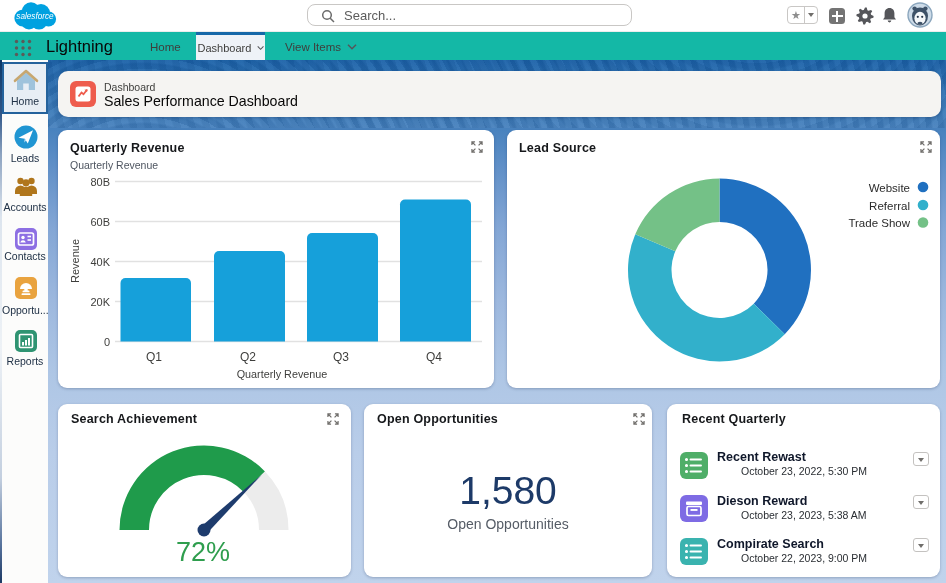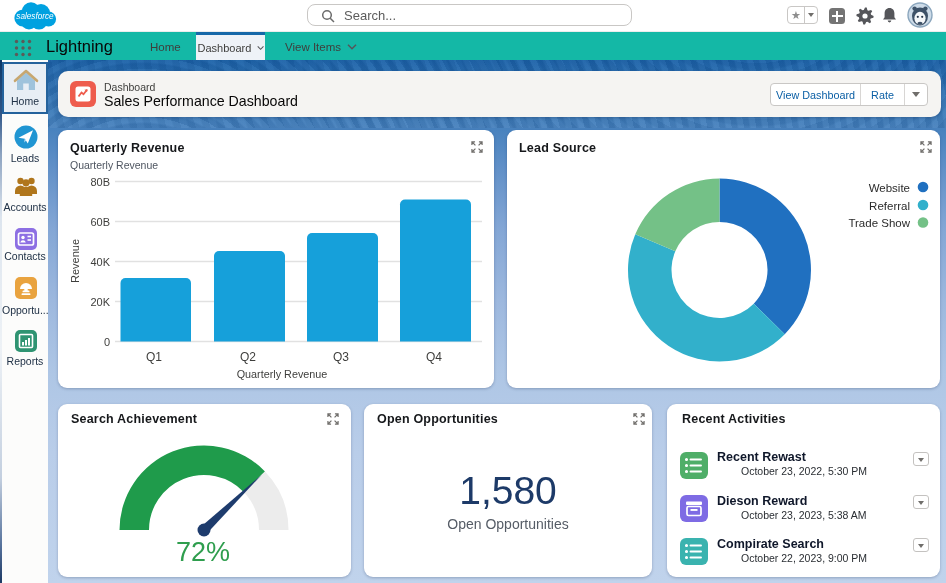--- a/index.html
+++ b/index.html
@@ -181,27 +181,20 @@
 
 <div class="card" id="hdrcard">
   <svg class="abs" style="left:12px;top:10px" width="26" height="26" viewBox="0 0 26 26">
     <rect x="0" y="0" width="26" height="26" rx="6" fill="#ee5c4d"></rect>
     <rect x="5.5" y="5.5" width="15" height="15" rx="2.5" fill="#fff"></rect>
     <path d="M8.5,15.5 L11.5,11.5 L13.5,13.2 L17,8.8" fill="none" stroke="#ee5c4d" stroke-width="1.8"></path>
     <path d="M17.6,8.3 l-3.2,0.5 l2.6,2.4 Z" fill="#ee5c4d"></path>
   </svg>
   <div class="abs" style="left:46px;top:10px;font-size:10.5px;color:#3e3e3c">Dashboard</div>
   <div class="abs" style="left:46px;top:22px;font-size:14.2px;font-weight:400;color:#080707">Sales Performance Dashboard</div>
-  <div id="btngroup">
-    <div class="b" style="width:90px;border-right:1px solid #d8d6d4">View Dashboard</div>
-    <div class="b" style="width:44px;border-right:1px solid #d8d6d4">Rate</div>
-    <div class="b" style="width:22px">
-        <span style="border-left:4px solid transparent;border-right:4px solid transparent;border-top:5px solid #706e6b"></span>
-      </div>
-  </div>
 </div>
 
 <svg class="abs" style="left:471px;top:141px;z-index:5" width="12" height="12" viewBox="0 0 13 13">
     <use href="#xpd"></use>
   </svg>
 <svg class="abs" style="left:920px;top:141px;z-index:5" width="12" height="12" viewBox="0 0 13 13">
     <use href="#xpd"></use>
   </svg>
 <svg class="abs" style="left:327px;top:413px;z-index:5" width="12" height="12" viewBox="0 0 13 13">
     <use href="#xpd"></use>
@@ -283,21 +276,21 @@
   <circle cx="146" cy="126" r="6.5" fill="#1e3c6d"></circle>
   <text x="145" y="157" font-size="27" fill="#2f9e4e" text-anchor="middle" font-family="Liberation Sans">72%</text>
 </svg>
 
 <div class="card" style="left:364px;top:404px;width:288px;height:173px"></div>
 <div class="ctitle" style="left:377px;top:412px">Open Opportunities</div>
 <div class="abs" style="left:364px;top:469px;width:288px;text-align:center;font-size:39px;color:#1d3a68">1,580</div>
 <div class="abs" style="left:364px;top:516px;width:288px;text-align:center;font-size:14px;color:#555c66">Open Opportunities</div>
 
 <div class="card" style="left:667px;top:404px;width:273px;height:173px">
-  <div class="ctitle" style="left:15px;top:8px;position:absolute">Recent Activities</div>
+  <div class="ctitle" style="left:15px;top:8px;position:absolute">Recent Quarterly</div>
   <div class="ra-ic" style="top:48px;background:#4fae68"><svg width="28" height="27" viewBox="0 0 28 27">
         <use href="#listg"></use>
       </svg></div>
   <div class="ra-t" style="top:46px">Recent Rewast</div>
   <div class="ra-d" style="top:61px">October 23, 2022, 5:30 PM</div>
   <div class="ra-b" style="top:48px"></div>
   <div class="ra-ic" style="top:91px;background:#7e6be4"><svg width="28" height="27" viewBox="0 0 28 27">
         <rect x="6" y="6.5" width="16" height="3.6" rx="1" fill="#fff"></rect>
         <rect x="7" y="11.5" width="14" height="9" rx="1.5" fill="none" stroke="#fff" stroke-width="1.7"></rect>
         <rect x="10.5" y="14" width="7" height="1.9" fill="#fff"></rect>

